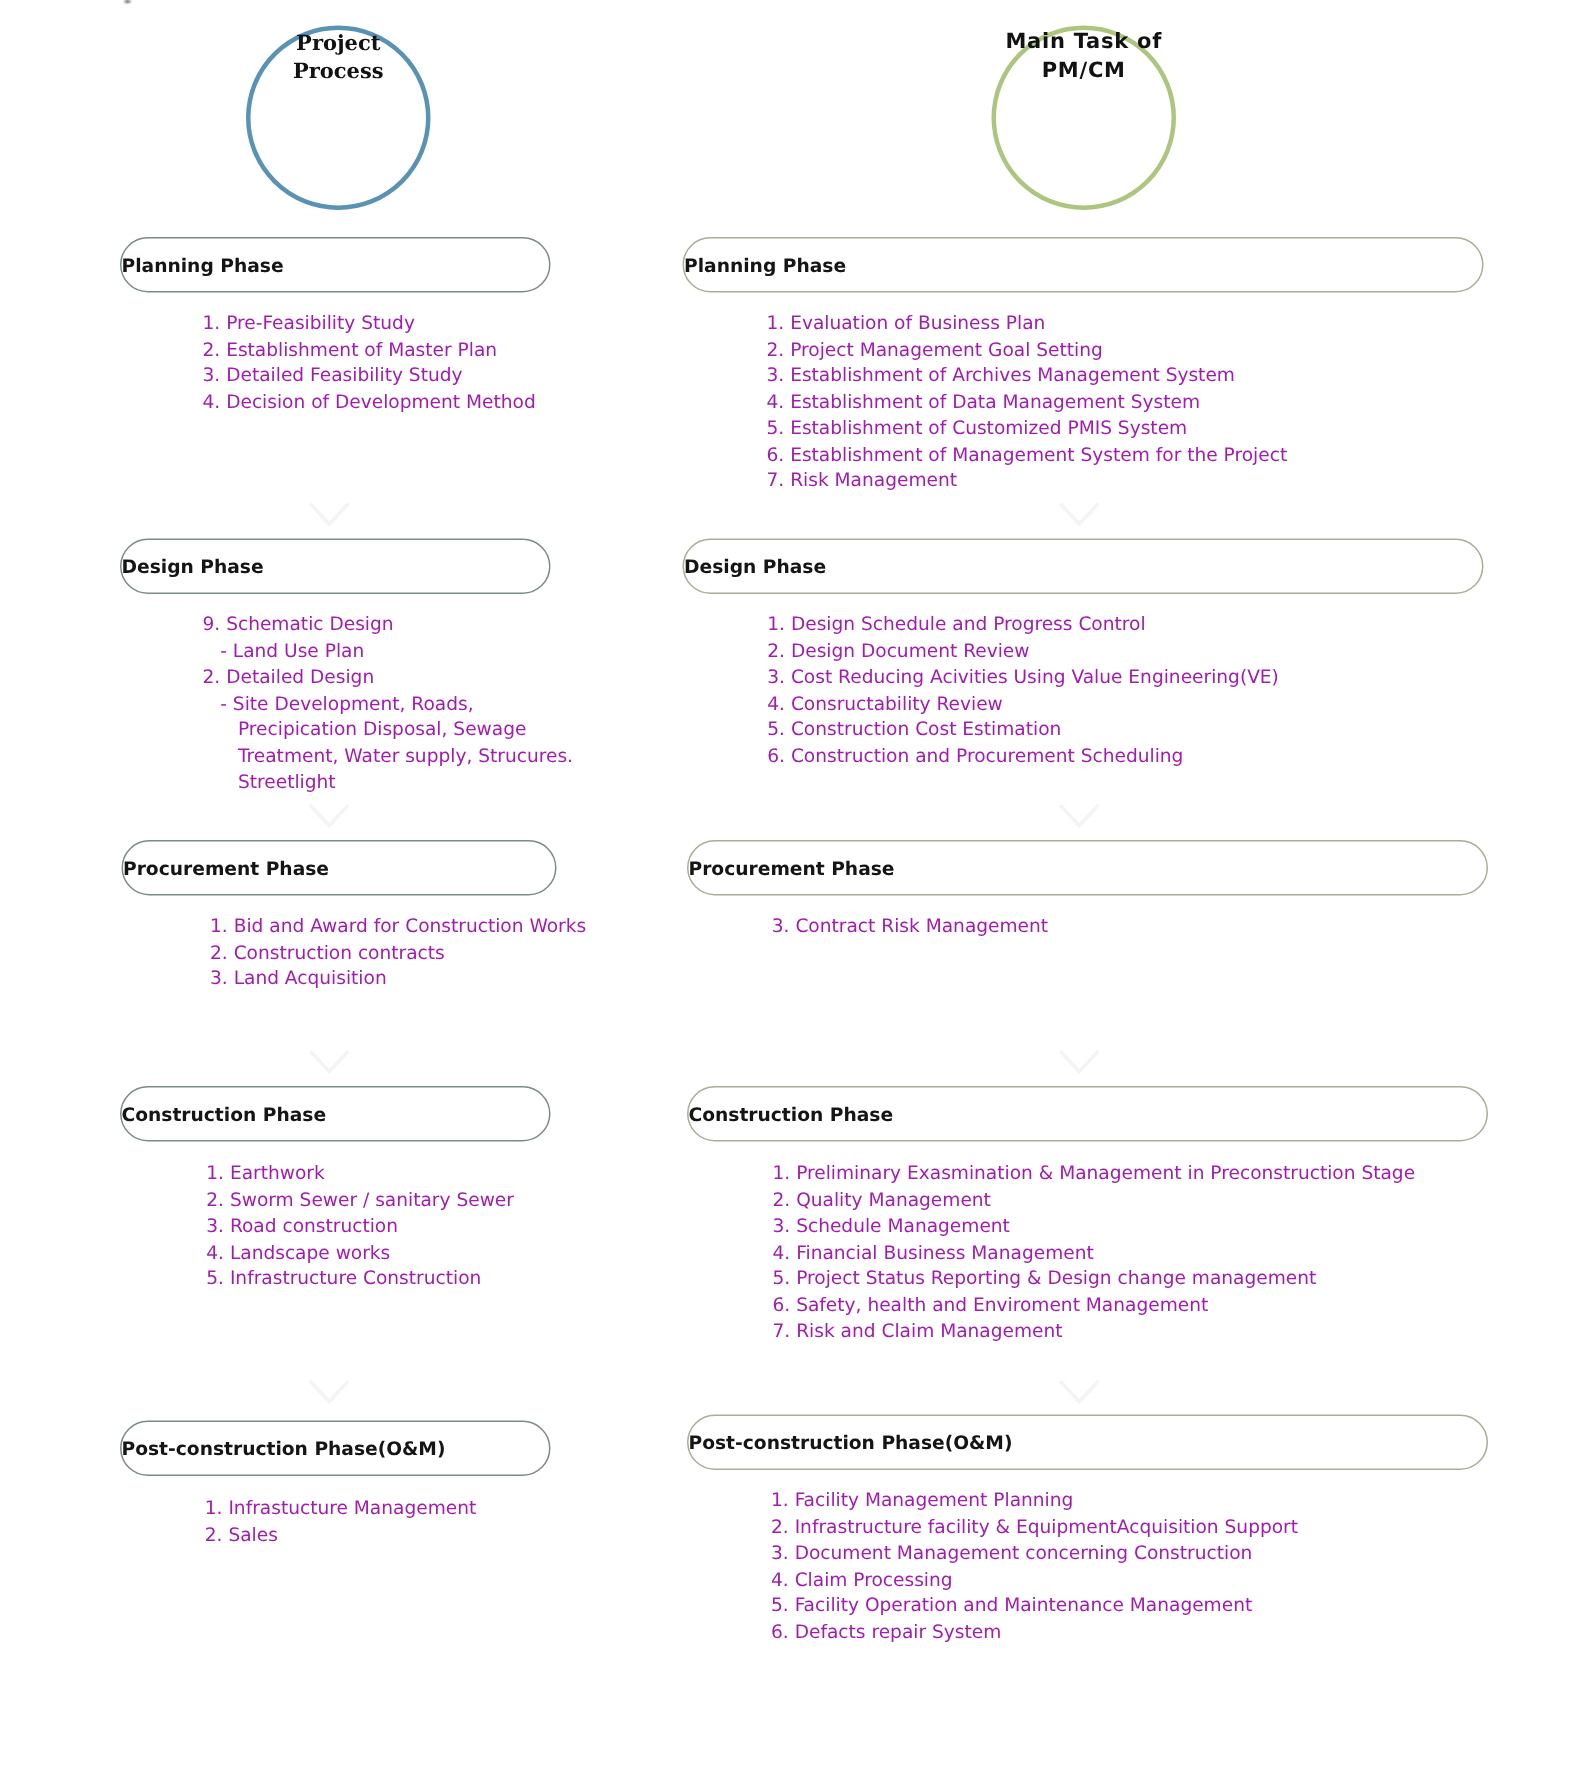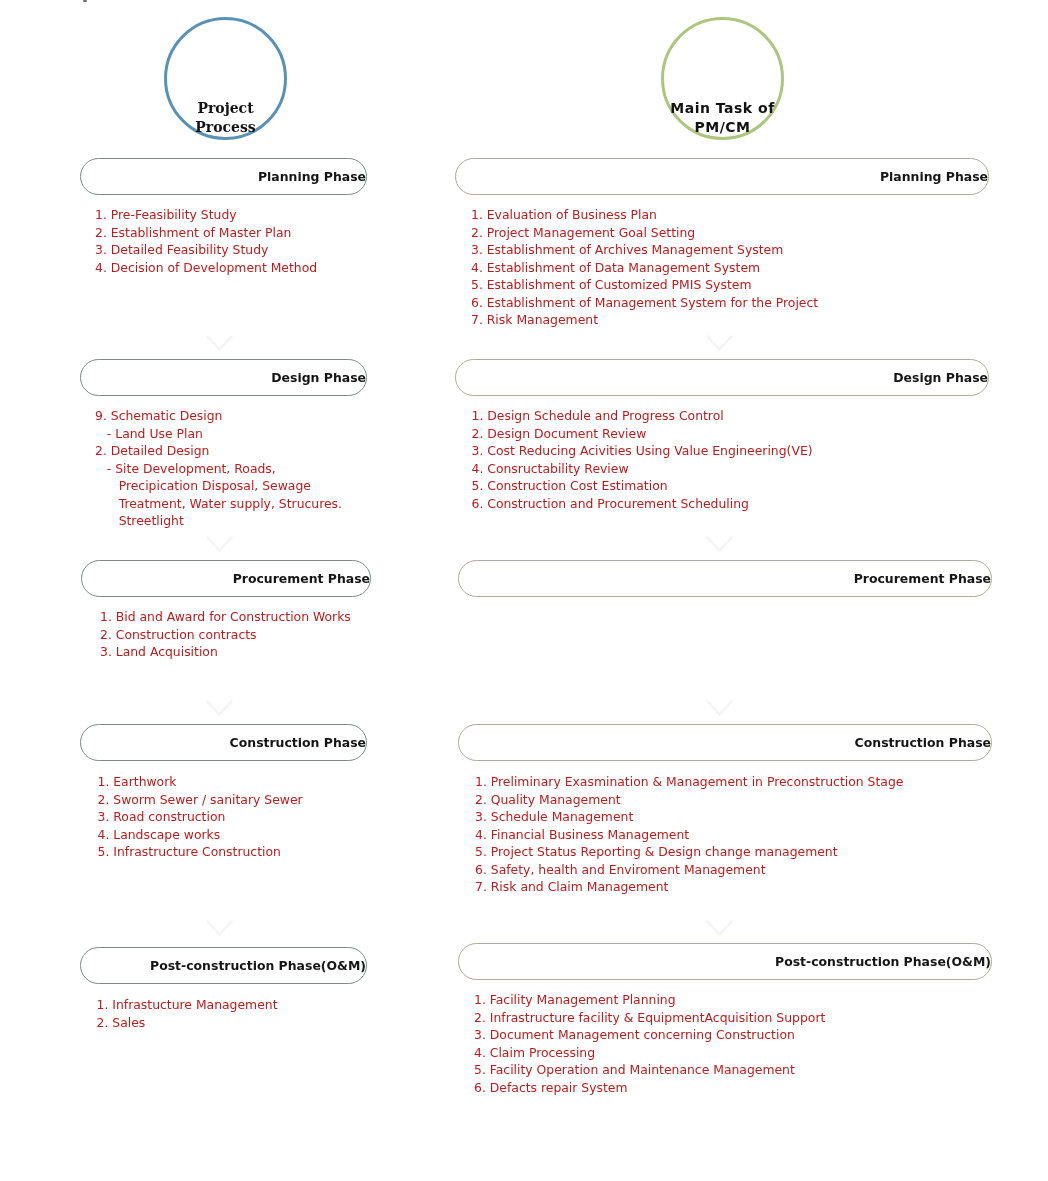--- a/index.html
+++ b/index.html
@@ -7,44 +7,44 @@
   body{
     width:1048px;height:1181px;overflow:hidden;background:#ffffff;
     font-family:"DejaVu Sans", sans-serif;
   }
   #stage{position:relative;width:1048px;height:1181px;background:#fff;transform:translateZ(0);}
 
   
   .circle{
     position:absolute;box-sizing:border-box;border-radius:50%;
     background:#fff;top:17px;width:123px;height:123px;
-    display:flex;align-items:flex-end;justify-content:center;text-align:center;
+    display:flex;align-items:flex-start;justify-content:center;text-align:center;
   }
   .circle .ctext{line-height:19px;color:#121212;transform:translateZ(0);}
   #circle-0{left:164px;border:3px solid #5a92b4;}
   #circle-0 .ctext{font-family:"DejaVu Serif", serif;font-weight:bold;font-size:14px;}
   #circle-1{left:661px;border:3px solid #adc57f;}
   #circle-1 .ctext{font-family:"DejaVu Sans", sans-serif;font-weight:bold;font-size:14px;letter-spacing:0.5px;margin-top:-1px;}
 
   
   .phase{
     position:absolute;box-sizing:border-box;height:37px;
     border-radius:19px;background:#fff;
-    display:flex;align-items:center;justify-content:flex-end;
+    display:flex;align-items:center;justify-content:flex-start;
     font-family:"DejaVu Sans", sans-serif;font-weight:bold;font-size:12.45px;
     color:#151515;letter-spacing:0px;
   }
   .phase-title{display:block;transform:translateZ(0);}
   .col0 .phase{border:1px solid #7d8a8a;}
   .col1 .phase{border:1px solid #aeab98;}
 
   
   .list{
     position:absolute;font-family:"DejaVu Sans", sans-serif;font-size:12.4px;
-    color:#b91c1c;line-height:17.5px;white-space:pre;
+    color:#a21caf;line-height:17.5px;white-space:pre;margin-left:40px;
   }
   .list .li{white-space:pre;transform:translateZ(0);}
 
   
   .chev{position:absolute;width:27px;height:17px;color:#f4f4f4;}
   .chev svg{display:block;width:27px;height:17px;}
 
   
   .crop-mark{position:absolute;left:83px;top:0;width:4px;height:2px;
     background:#5a5a5a;border-radius:1px;filter:blur(0.6px);opacity:.85;}
@@ -102,21 +102,21 @@
     <div class="list" style="left:471px;top:206px"><div class="li">1. Evaluation of Business Plan</div><div class="li">2. Project Management Goal Setting</div><div class="li">3. Establishment of Archives Management System</div><div class="li">4. Establishment of Data Management System</div><div class="li">5. Establishment of Customized PMIS System</div><div class="li">6. Establishment of Management System for the Project</div><div class="li">7. Risk Management</div></div>
 
     <div class="phase" style="left: 455px; width: 534px; top: 359px; border-color: rgb(174, 171, 152);">
         <span class="phase-title">Design Phase</span>
       </div>
     <div class="list" style="left:471.5px;top:407px"><div class="li">1. Design Schedule and Progress Control</div><div class="li">2. Design Document Review</div><div class="li">3. Cost Reducing Acivities Using Value Engineering(VE)</div><div class="li">4. Consructability Review</div><div class="li">5. Construction Cost Estimation</div><div class="li">6. Construction and Procurement Scheduling</div></div>
 
     <div class="phase" style="left: 458px; width: 534px; top: 560px; border-color: rgb(174, 171, 152);">
         <span class="phase-title">Procurement Phase</span>
       </div>
-    <div class="list" style="left:474.5px;top:608px"></div>
+    <div class="list" style="left:474.5px;top:608px"><div class="li">3. Contract Risk Management</div></div>
 
     <div class="phase" style="left: 458px; width: 534px; top: 724px; border-color: rgb(174, 171, 152);">
         <span class="phase-title">Construction Phase</span>
       </div>
     <div class="list" style="left:475px;top:773px"><div class="li">1. Preliminary Exasmination &amp; Management in Preconstruction Stage</div><div class="li">2. Quality Management</div><div class="li">3. Schedule Management</div><div class="li">4. Financial Business Management</div><div class="li">5. Project Status Reporting &amp; Design change management</div><div class="li">6. Safety, health and Enviroment Management</div><div class="li">7. Risk and Claim Management</div></div>
 
     <div class="phase" style="left: 458px; width: 534px; top: 943px; border-color: rgb(174, 171, 152);">
         <span class="phase-title">Post-construction Phase(O&amp;M)</span>
       </div>
     <div class="list" style="left:474px;top:991px"><div class="li">1. Facility Management Planning</div><div class="li">2. Infrastructure facility &amp; EquipmentAcquisition Support</div><div class="li">3. Document Management concerning Construction</div><div class="li">4. Claim Processing</div><div class="li">5. Facility Operation and Maintenance Management</div><div class="li">6. Defacts repair System</div></div>

